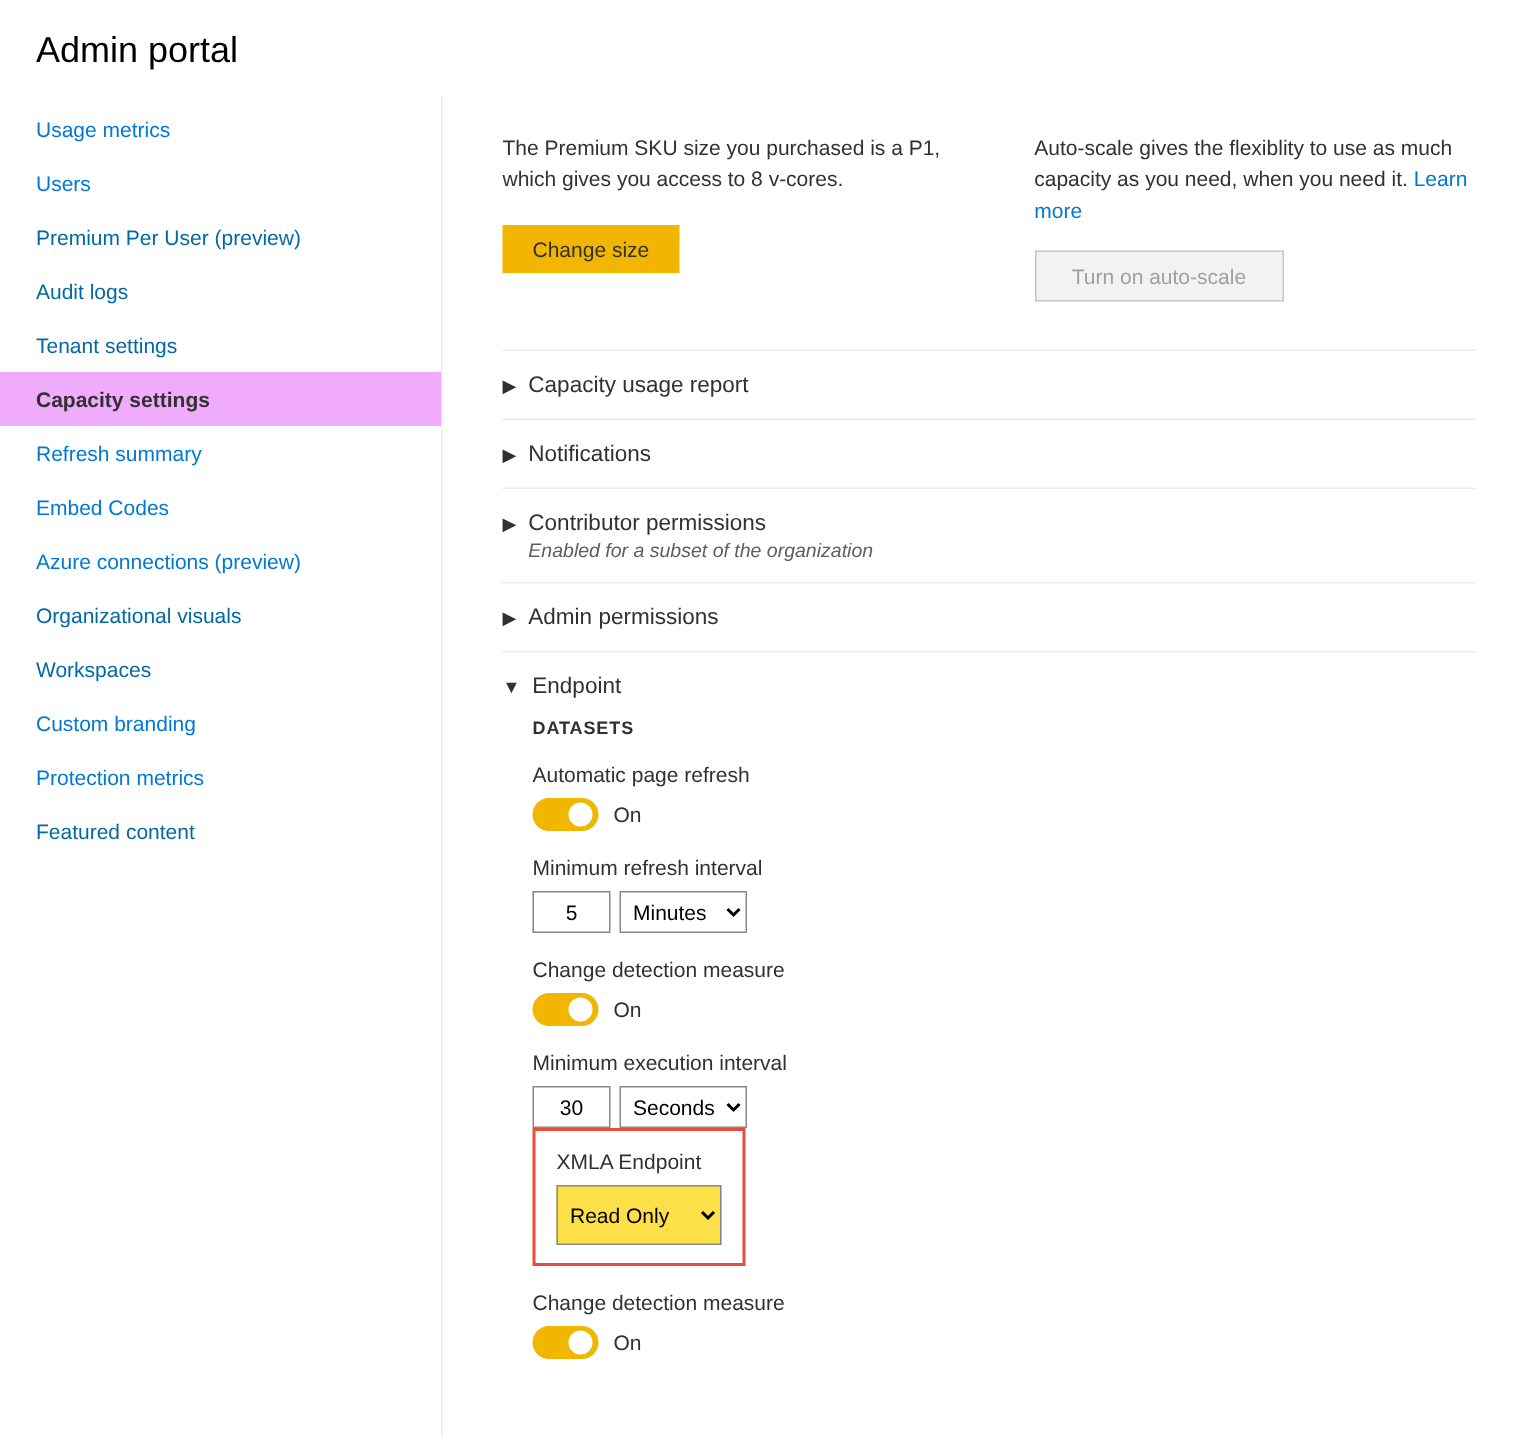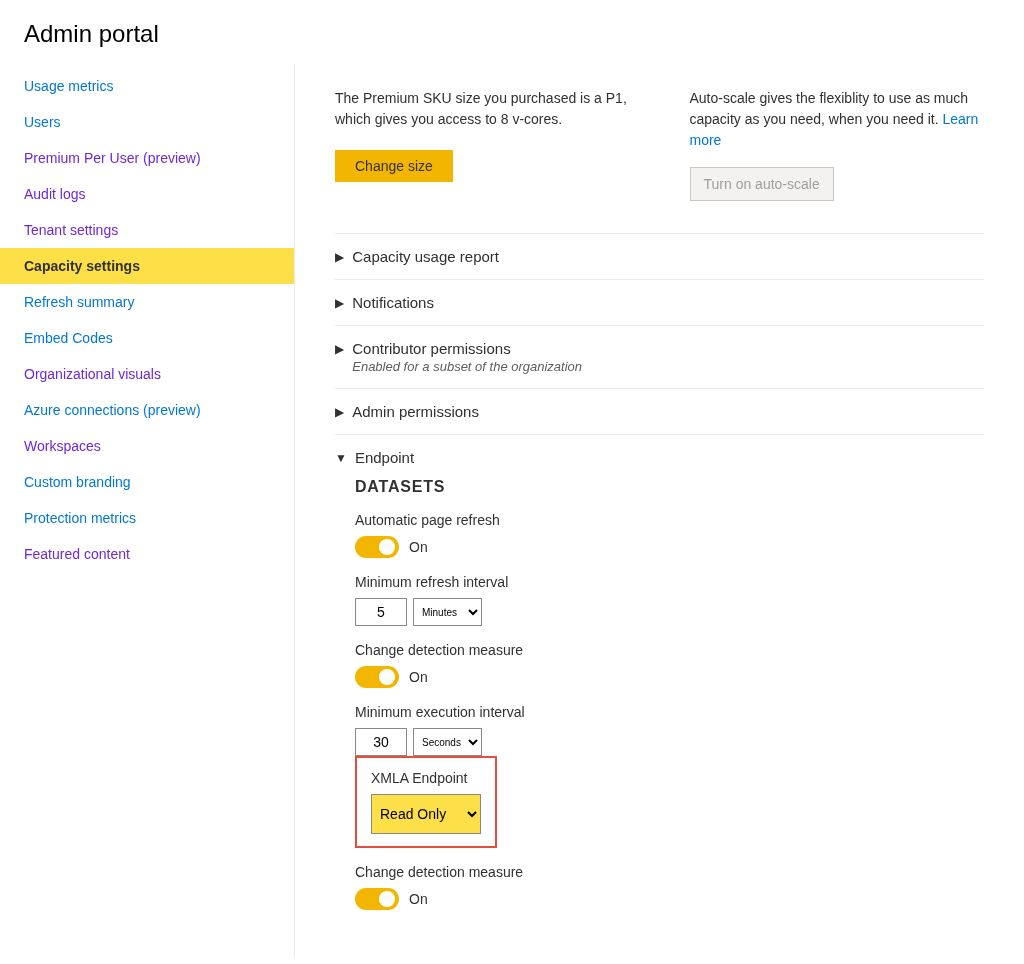--- a/index.html
+++ b/index.html
@@ -28,31 +28,31 @@
     .sidebar-item {
       display: block;
       padding: 10px 24px;
       font-size: 14px;
       color: #0078d4;
       cursor: pointer;
       text-decoration: none;
     }
 
     .sidebar-item.active {
-      background: #fde047;
+      background: #f0abfc;
       color: #323130;
       font-weight: 600;
     }
 
     .sidebar-item.sub {
       color: #0078d4;
     }
 
     .sidebar-item.muted {
-      color: #6d28d9;
+      color: #0369a1;
     }
 
     
     .main {
       flex: 1;
       padding: 24px 40px;
     }
 
     .top-section {
       display: flex;
@@ -94,21 +94,21 @@
 
     .learn-more {
       color: #0078d4;
       text-decoration: none;
     }
 
     .btn-auto-scale {
       background: #f3f2f1;
       color: #a19f9d;
       border: 1px solid #c8c6c4;
-      padding: 8px 13px;
+      padding: 8px 24px;
       font-size: 14px;
       cursor: pointer;
     }
 
     
     .accordion-item {
       border-top: 1px solid #edebe9;
       padding: 14px 0;
     }
 
@@ -139,21 +139,21 @@
       margin-top: 2px;
     }
 
     
     .workloads-content {
       padding-left: 20px;
       margin-top: 12px;
     }
 
     .datasets-label {
-      font-size: 16px;
+      font-size: 12px;
       font-weight: 700;
       color: #323130;
       letter-spacing: 0.05em;
       margin-bottom: 12px;
     }
 
     .setting-label {
       font-size: 14px;
       color: #323130;
       margin-bottom: 8px;
@@ -212,21 +212,21 @@
       border: 1px solid #8a8886;
       padding: 4px 8px;
       font-size: 14px;
       text-align: center;
     }
 
     .interval-select {
       height: 28px;
       border: 1px solid #8a8886;
       padding: 2px 4px;
-      font-size: 10px;
+      font-size: 14px;
       background: #fff;
       cursor: pointer;
     }
 
     
     .xmla-section {
       border: 2px solid #e74c3c;
       padding: 12px 14px;
       display: inline-block;
     }
@@ -260,22 +260,22 @@
 
   <nav class="sidebar">
     <a class="sidebar-item link">Usage metrics</a>
     <a class="sidebar-item link">Users</a>
     <a class="sidebar-item muted">Premium Per User (preview)</a>
     <a class="sidebar-item muted">Audit logs</a>
     <a class="sidebar-item muted">Tenant settings</a>
     <a class="sidebar-item active">Capacity settings</a>
     <a class="sidebar-item sub">Refresh summary</a>
     <a class="sidebar-item link">Embed Codes</a>
+    <a class="sidebar-item link">Azure connections (preview)</a>
     <a class="sidebar-item muted">Organizational visuals</a>
-    <a class="sidebar-item link">Azure connections (preview)</a>
     <a class="sidebar-item muted">Workspaces</a>
     <a class="sidebar-item link">Custom branding</a>
     <a class="sidebar-item link">Protection metrics</a>
     <a class="sidebar-item muted">Featured content</a>
   </nav>
 
   <main class="main">
 
     <div class="top-section">
       <div class="sku-info">

